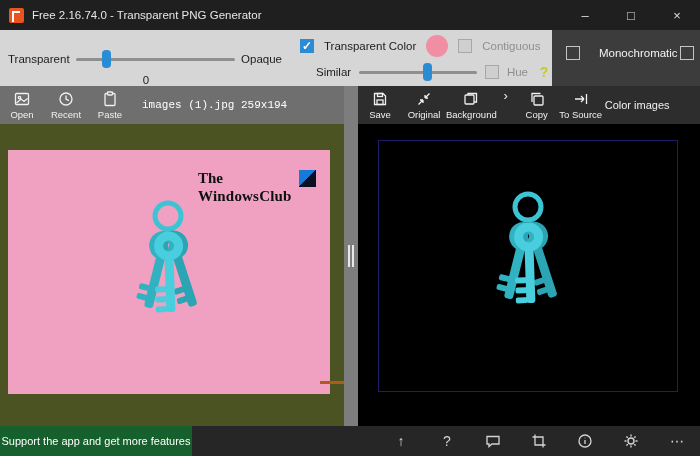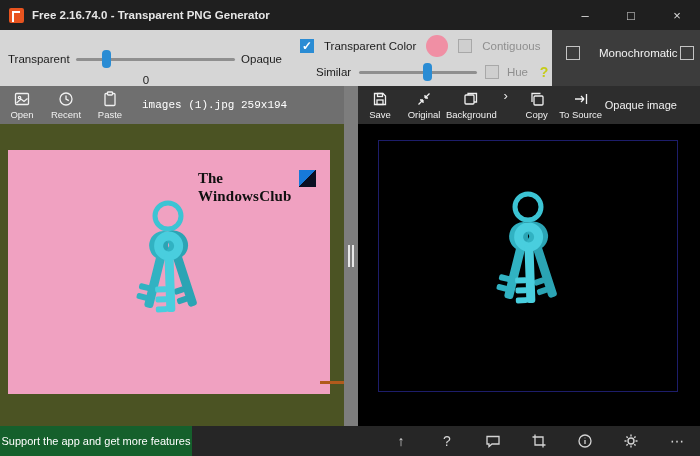--- a/index.html
+++ b/index.html
@@ -3,21 +3,21 @@
 <meta charset="utf-8">
 <style>
   * { margin:0; padding:0; box-sizing:border-box; }
   body { font-family:"Liberation Sans", sans-serif; background:#111; }
   .app { position:relative; width:700px; height:456px; background:#202020; overflow:hidden; }
 
   
   .titlebar { position:absolute; left:0; top:0; width:700px; height:30px; background:#1f1f1f; display:flex; align-items:center; }
   .app-icon { width:15px; height:15px; margin:0 8px 0 9px; background:#e8541f; border-radius:2px; position:relative; }
   .app-icon::after { content:""; position:absolute; left:3px; top:3px; width:6px; height:9px; border:2px solid #fff; border-right:none; border-bottom:none; }
-  .win-title { color:#e6e6e6; font-size:11.5px; flex:1; white-space:nowrap;font-weight:bold; }
+  .win-title { color:#e6e6e6; font-size:11.5px; flex:1; white-space:nowrap; }
   .win-btn { width:46px; height:30px; display:flex; align-items:center; justify-content:center; color:#dcdcdc; font-size:13px; cursor:default; }
 
   
   .toolstrip { position:absolute; left:0; top:30px; width:700px; height:56px; background:#d6d6d6; }
   .sec-right { position:absolute; left:552px; top:0; width:148px; height:56px; background:#3c3c3c; overflow:hidden; }
 
   .sec-left { position:absolute; left:0; top:12px; width:292px; height:56px; }
   .row-transp { position:absolute; left:8px; right:10px; top:8px; height:18px; display:flex; align-items:center; gap:6px; }
   .lbl { font-size:11.5px; color:#1c1c1c; white-space:nowrap; }
   .slider { position:relative; flex:1; height:18px; }
@@ -265,21 +265,21 @@
         </div>
         <div class="tbtn">
           <span>
             <svg width="16" height="16" viewBox="0 0 16 16" fill="none" stroke="#f0f0f0" stroke-width="1.3">
               <path d="M2 8 H11 M11 8 L8 5 M11 8 L8 11"></path>
                 <path d="M13.5 3 V13"></path>
             </svg>
           </span>
           <span>To Source</span>
         </div>
-        <span class="color-image-lbl">Opaque image</span>
+        <span class="color-image-lbl">Color images</span>
       </div>
 
       <div class="canvas-res">
         <div class="res-frame">
           <svg width="120" height="170" viewBox="0 0 120 170">
             <use href="#keyart"></use>
           </svg>
         </div>
       </div>
     </div>

